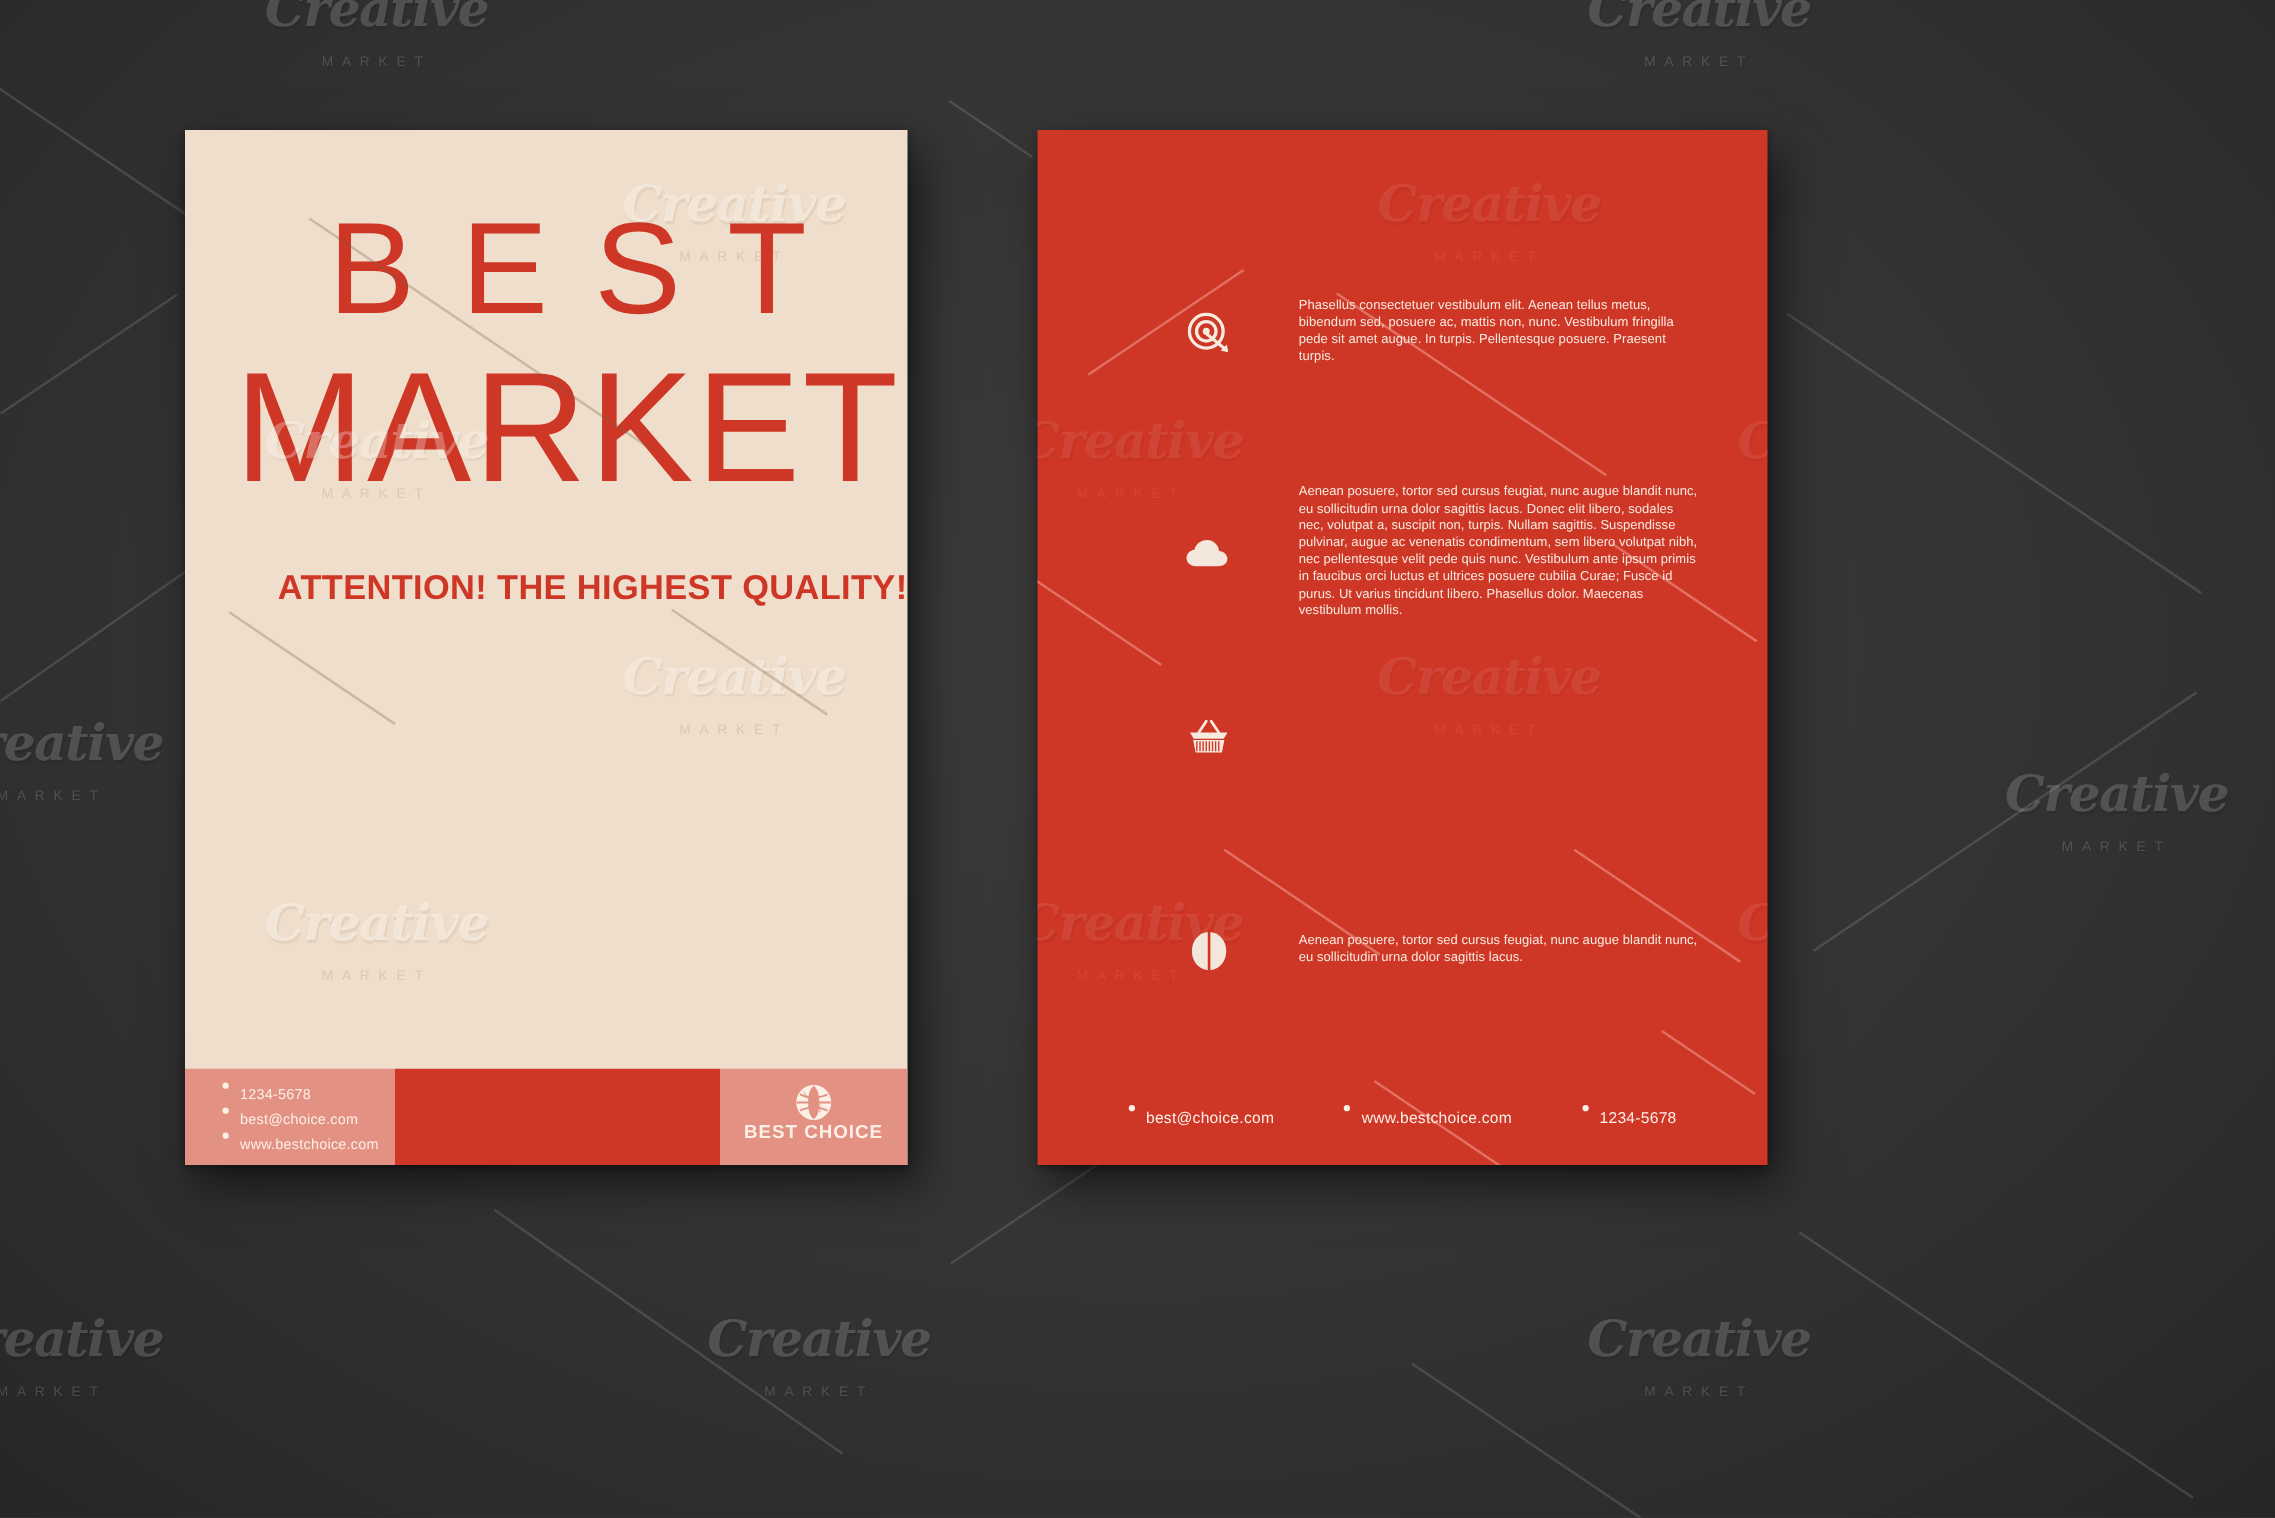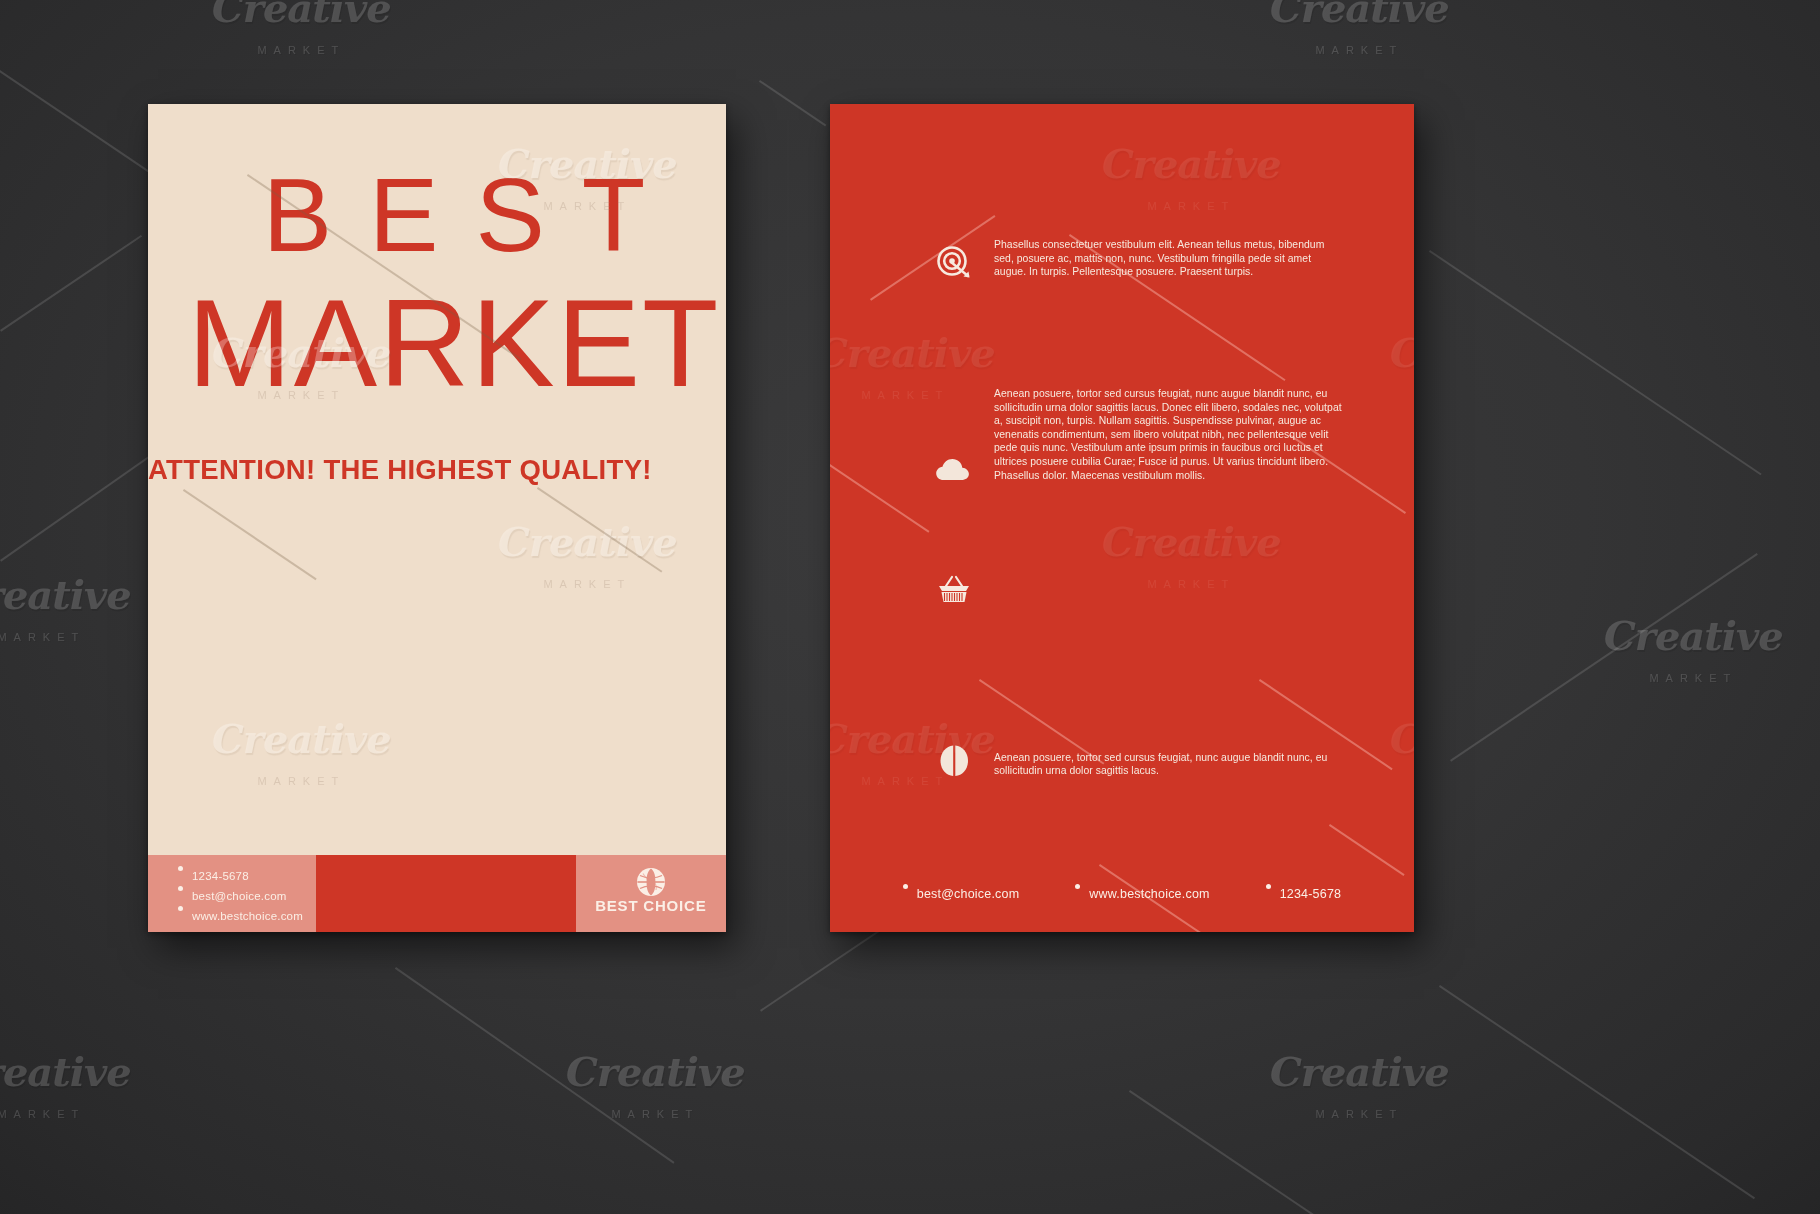--- a/index.html
+++ b/index.html
@@ -102,21 +102,21 @@
     font-weight: 300;
     letter-spacing: 2px;
     line-height: 1.02;
     margin-top: 14px;
     font-family: "Liberation Sans", sans-serif;
   }
   #front-subtitle {
     position: absolute;
     left: 0; right: 0;
     top: 350px;
-    text-align: left;
+    text-align: right;
     color: #CE3626;
     font-size: 27.5px;
     font-weight: bold;
     letter-spacing: .3px;
   }
 
   
   #front-footer {
     position: absolute;
     left: 0; right: 0; bottom: 0;
@@ -175,23 +175,24 @@
     left: 830px;
     top: 104px;
     width: 584px;
     height: 828px;
     background: #CE3626;
   }
 
   .feature {
     position: absolute;
     display: flex;
-    align-items: flex-end;
-    left: 104px;
+    align-items: center;
+    left: 117px;
     width: 412px;
+    gap: 32px;
   }
   .feature-icon {
     flex: none;
     width: 40px;
     margin-right: 20px;
     display: flex;
     justify-content: center;
     padding-top: 2px;
   }
   .feature-text {

